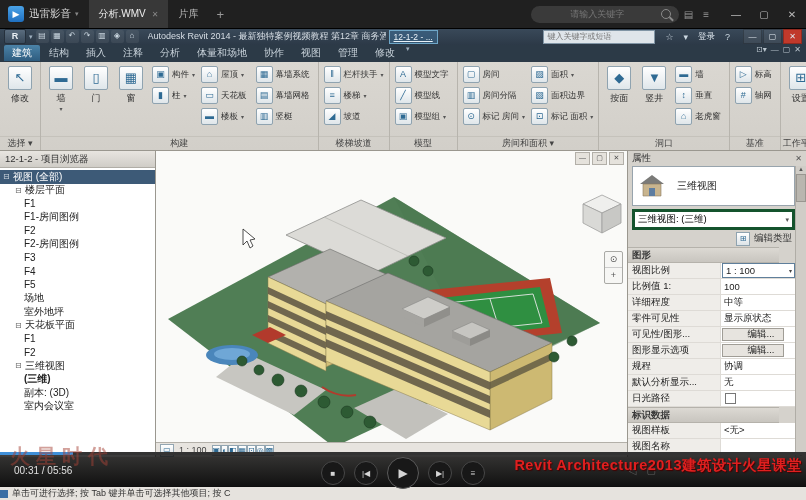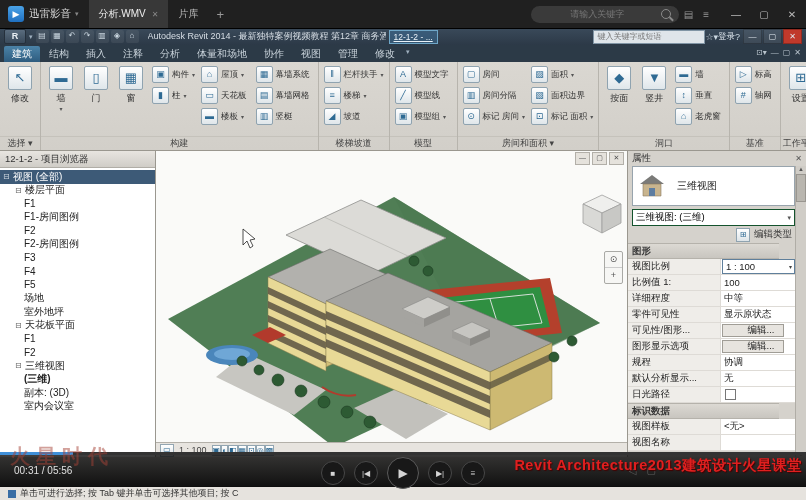--- a/index.html
+++ b/index.html
@@ -25,30 +25,30 @@
 
   
   .revit{position:absolute;top:28px;left:0;right:0;bottom:13px;display:flex;flex-direction:column;background:#d5d2cc;}
   .rtitle{height:17px;background:linear-gradient(#3a4a5a,#2c3947);display:flex;align-items:center;padding:0 4px;gap:3px;flex:none;}
   .rapp{width:20px;height:13px;background:linear-gradient(#5a6c7e,#394a5b);border:1px solid #25303c;color:#e8eef3;font-size:9px;font-weight:bold;text-align:center;line-height:12px;border-radius:2px;flex:none;}
   .rcaret{color:#9fb0bf;font-size:7px;}
   .qat{display:flex;gap:2px;}
   .qat-ic{width:13px;height:13px;font-size:8px;line-height:12px;text-align:center;color:#cdd9e2;background:rgba(255,255,255,.07);border-radius:2px;}
   .rtitle-text{margin-left:6px;font-size:9px;color:#d6dde4;white-space:nowrap;overflow:hidden;max-width:238px;}
   .rdoc{border:1px solid #6fa7c8;background:rgba(60,110,150,.55);color:#eaf2f8;font-size:8.5px;padding:0 4px;height:12px;line-height:12px;white-space:nowrap;text-decoration:underline;}
-  .rtitle-right{margin-left:auto;display:flex;align-items:center;gap:0;}
+  .rtitle-right{margin-left:auto;display:flex;align-items:center;gap:10px;}
   .rsearch{width:104px;height:12px;background:#dfe5ea;border:1px solid #8195a5;font-size:8px;color:#777;display:flex;align-items:center;padding:0 3px;white-space:nowrap;overflow:hidden;}
   .rt-ic{color:#cdd9e2;font-size:9px;}
   .rlogin{color:#dfe7ee;font-size:8.5px;}
   .rwin{display:flex;gap:1px;margin-left:3px;}
   .rwbtn{width:17px;height:13px;font-size:8px;color:#dfe7ee;display:flex;align-items:center;justify-content:center;background:rgba(255,255,255,.08);border:1px solid rgba(0,0,0,.25);}
   .rwbtn.close{background:#c0392b;}
 
   
-  .r-tabs{height:17px;background:#2c3a47;display:flex;align-items:center;padding-left:4px;flex:none;}
+  .r-tabs{height:17px;background:#2c3a47;display:flex;align-items:flex-start;padding-left:4px;flex:none;}
   .rtabs-left{display:flex;gap:1px;align-items:flex-end;}
   .rtab{padding:0 8px;height:16px;line-height:16px;font-size:10px;color:#c9d3db;white-space:nowrap;}
   .rtab.active{background:linear-gradient(#4b83a8,#2e5c7f);color:#fff;border-radius:2px 2px 0 0;}
   .rtab-caret{color:#9fb0bf;font-size:7px;padding:0 5px 3px 3px;}
   .rtabs-right{margin-left:auto;display:flex;align-items:center;gap:4px;padding:0 5px 2px 0;color:#b9c4cd;font-size:8px;}
 
   
   .r-ribbon{height:88px;background:#d5d2cc;border-bottom:1px solid #9a978f;display:flex;overflow:hidden;flex:none;}
   .panel{display:flex;flex-direction:column;border-right:1px solid #b7b4ad;background:linear-gradient(#dad7d1,#d2cfc9);flex:none;}
   .p-items{flex:1;display:flex;align-items:flex-start;padding:2px 3px;gap:2px;}
@@ -88,21 +88,21 @@
   .vc-bar{position:absolute;left:0;right:0;bottom:0;height:14px;background:#e7e4df;border-top:1px solid #b3b0a9;display:flex;align-items:center;gap:3px;padding:0 4px;font-size:9px;color:#444;z-index:4;}
   .vc-ic{width:12px;height:11px;background:linear-gradient(#fff,#dde4e8);border:1px solid #93a6b2;color:#2e6a93;font-size:8px;line-height:10px;text-align:center;flex:none;}
   .vc-scale{white-space:nowrap;padding:0 2px;}
 
   .props{width:178px;background:#d5d2cc;display:flex;flex-direction:column;position:relative;flex:none;}
   .pr-header{height:15px;display:flex;align-items:center;font-size:9.5px;color:#333;padding:0 4px;flex:none;}
   .pr-header .sp{flex:1;}
   .pr-x{color:#555;font-size:8px;}
   .pr-preview{margin:0 11px 0 4px;background:#fff;border:1px solid #98a4ad;height:34px;display:flex;align-items:center;gap:12px;padding:2px 6px;flex:none;}
   .pr-preview .lbl{font-size:10px;color:#222;}
-  .pr-selector{margin:3px 11px 0 4px;background:#fff;border:1px solid #14532d;height:15px;display:flex;align-items:center;font-size:9.5px;padding:0 3px;justify-content:space-between;flex:none;}
+  .pr-selector{margin:3px 11px 0 4px;background:#fff;border:3px solid #14532d;height:15px;display:flex;align-items:center;font-size:9.5px;padding:0 3px;justify-content:space-between;flex:none;}
   .pr-selector .caret{font-size:7px;}
   .pr-edittype{height:17px;display:flex;align-items:center;justify-content:flex-end;gap:4px;font-size:9.5px;color:#333;padding-right:14px;flex:none;}
   .et-ic{width:12px;height:12px;background:linear-gradient(#fff,#dde4e8);border:1px solid #8fa3b0;font-size:8px;line-height:11px;text-align:center;color:#2e6a93;}
   .psec{height:14px;background:linear-gradient(#dcd9d3,#c8c5bf);border-top:1px solid #b5b2ab;border-bottom:1px solid #b5b2ab;font-size:9.5px;font-weight:bold;color:#3a3a3a;display:flex;align-items:center;padding-left:4px;margin-right:27px;flex:none;}
   .prow{display:flex;height:15px;border-bottom:1px solid #dedbd6;background:#fff;font-size:9.5px;margin-right:10px;flex:none;}
   .pk{width:88px;background:#efede9;border-right:1px solid #dedbd6;padding-left:4px;display:flex;align-items:center;color:#222;white-space:nowrap;overflow:hidden;flex:none;}
   .pv{flex:1;display:flex;align-items:center;padding-left:3px;color:#222;position:relative;white-space:nowrap;overflow:hidden;}
   .prow.combo .pv{border:1px solid #5f7f9b;margin:0 1px;}
   .prow.combo .pv::after{content:"▾";position:absolute;right:2px;font-size:6px;color:#444;}
   .prow.btnv .pv{justify-content:center;background:#e7e4df;border:1px solid #a09d96;margin:1px 12px 1px 1px;padding-left:16px;}
@@ -117,21 +117,21 @@
   .pprog-fill{width:9%;height:100%;background:#3f8fd8;}
   .ptime{position:absolute;left:14px;top:13px;font-size:10px;color:#e0e0e0;white-space:nowrap;}
   .pcenter{position:absolute;left:50%;top:5px;transform:translateX(-50%);display:flex;align-items:center;gap:9px;}
   .pbtn{width:22px;height:22px;border-radius:50%;background:#181818;border:1px solid #484848;color:#d5d5d5;font-size:8px;display:flex;align-items:center;justify-content:center;}
   .pbtn.big{width:30px;height:30px;font-size:12px;border-color:#5a5a5a;}
   .pright{position:absolute;right:150px;top:13px;display:flex;gap:10px;color:#9a9a9a;font-size:10px;opacity:.5;}
 
   .wm-red{position:absolute;top:456px;right:4px;z-index:46;font-size:14.5px;font-weight:bold;color:#e01f1f;text-shadow:1px 1px 1px #400;letter-spacing:.5px;white-space:nowrap;}
   .wm-ghost{position:absolute;top:443px;left:10px;z-index:45;font-size:20px;font-weight:bold;color:rgba(165,66,54,.5);letter-spacing:6px;white-space:nowrap;}
 
-  .sbar{position:absolute;left:0;right:0;bottom:0;height:13px;background:#e6e3de;border-top:1px solid #9a978f;font-size:9px;color:#333;display:flex;align-items:center;gap:4px;padding-left:8px;z-index:20;white-space:nowrap;}
+  .sbar{position:absolute;left:0;right:0;bottom:0;height:13px;background:#e6e3de;border-top:1px solid #9a978f;font-size:9px;color:#333;display:flex;align-items:center;gap:4px;padding-left:0;z-index:20;white-space:nowrap;}
   .s-ic{width:8px;height:8px;background:#3a6ea5;flex:none;}
 </style>
 </head>
 <body>
 
 <div class="stage">
 
   <div class="ptbar">
     <span class="plogo">▶</span>
     <span class="pmenu">

